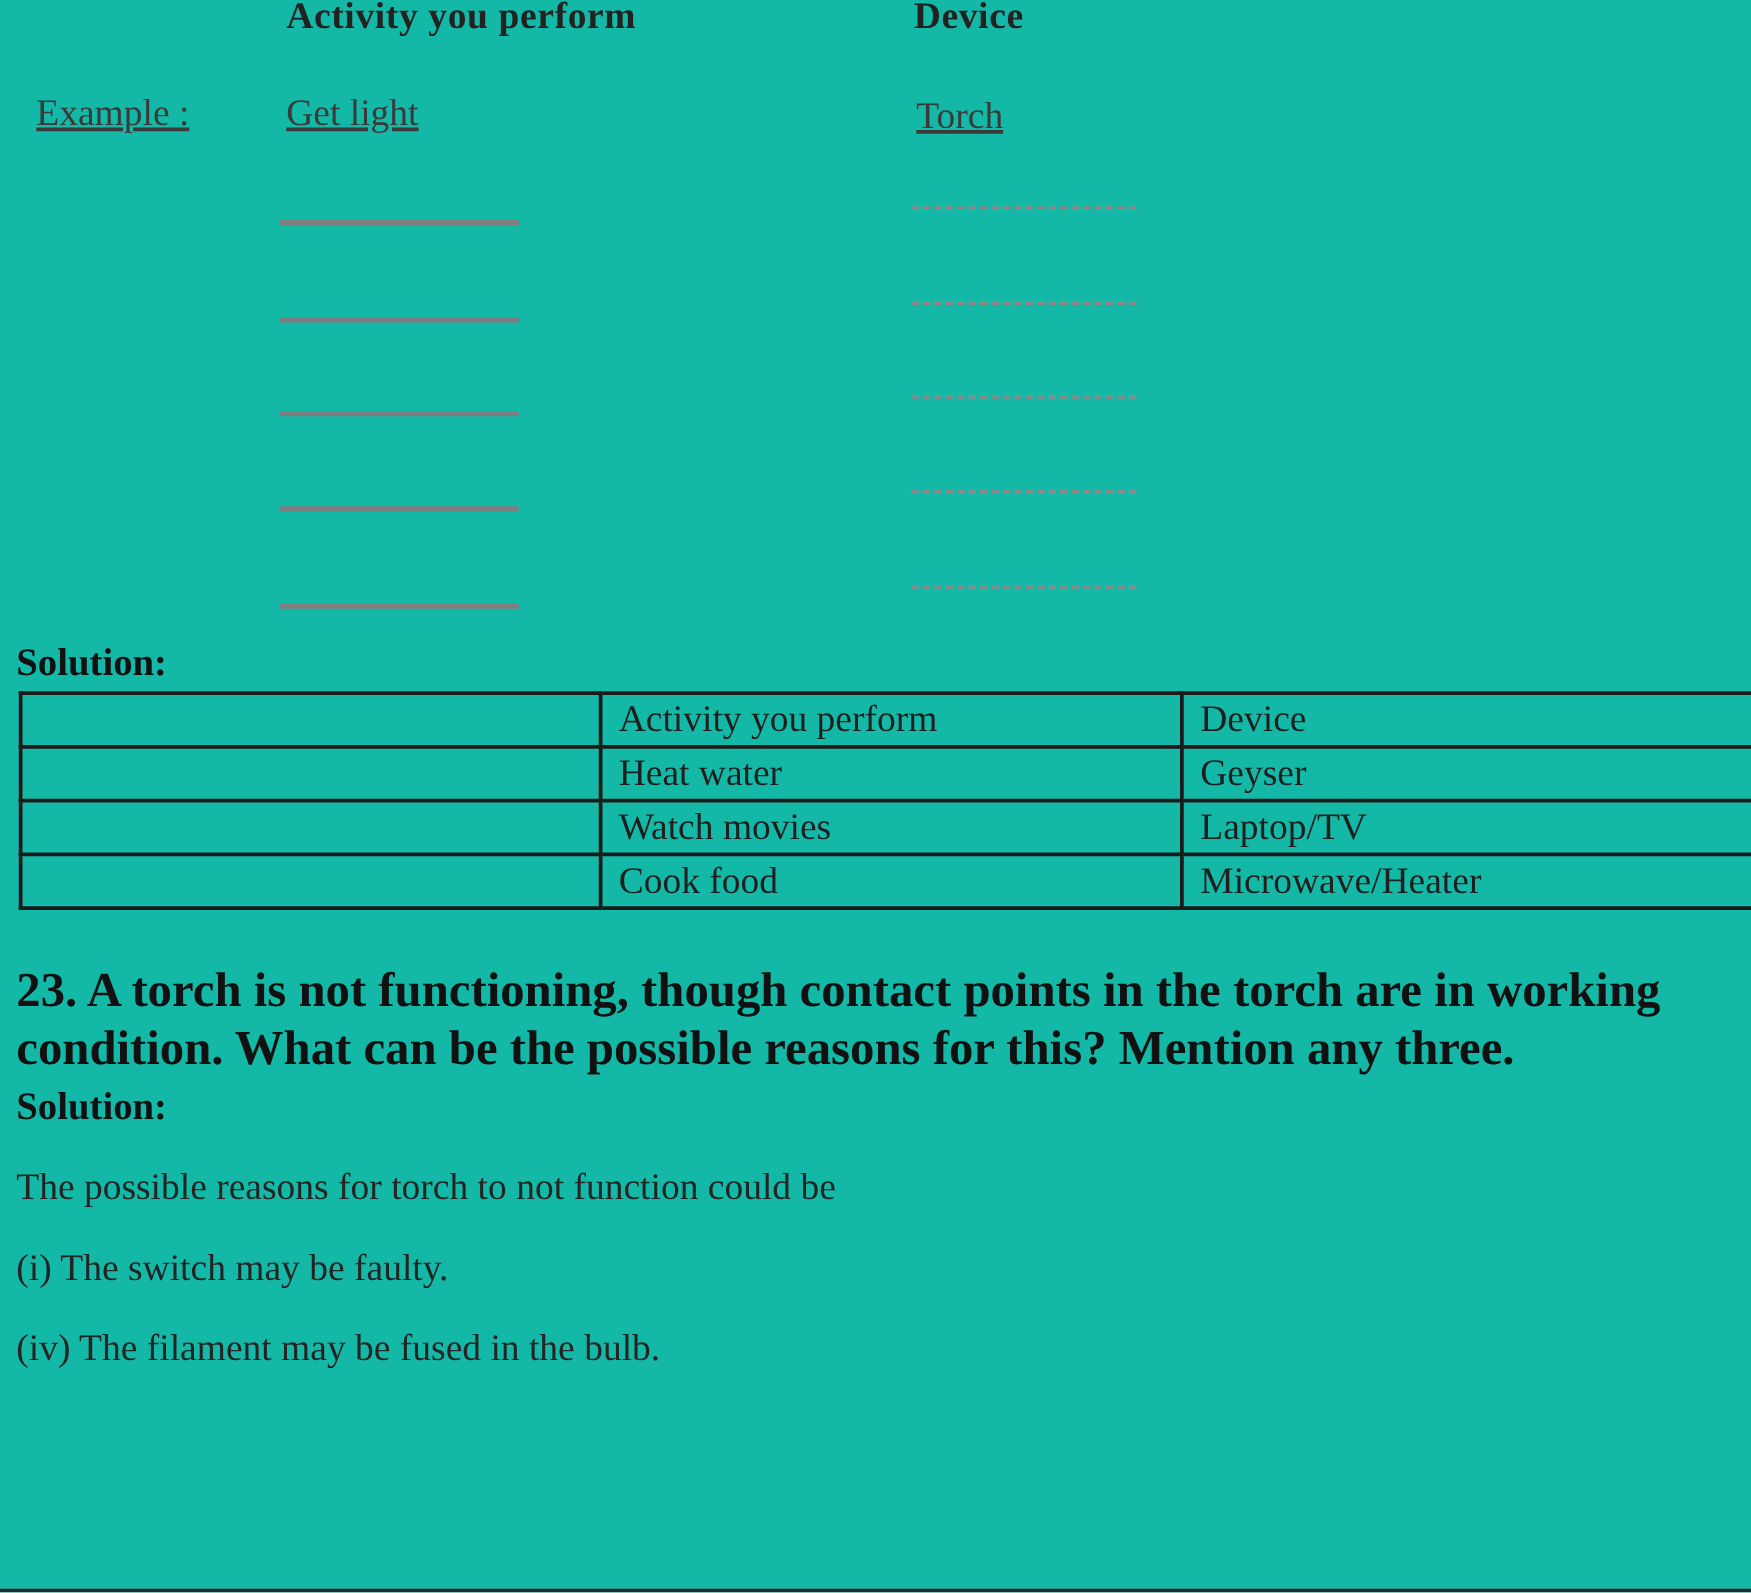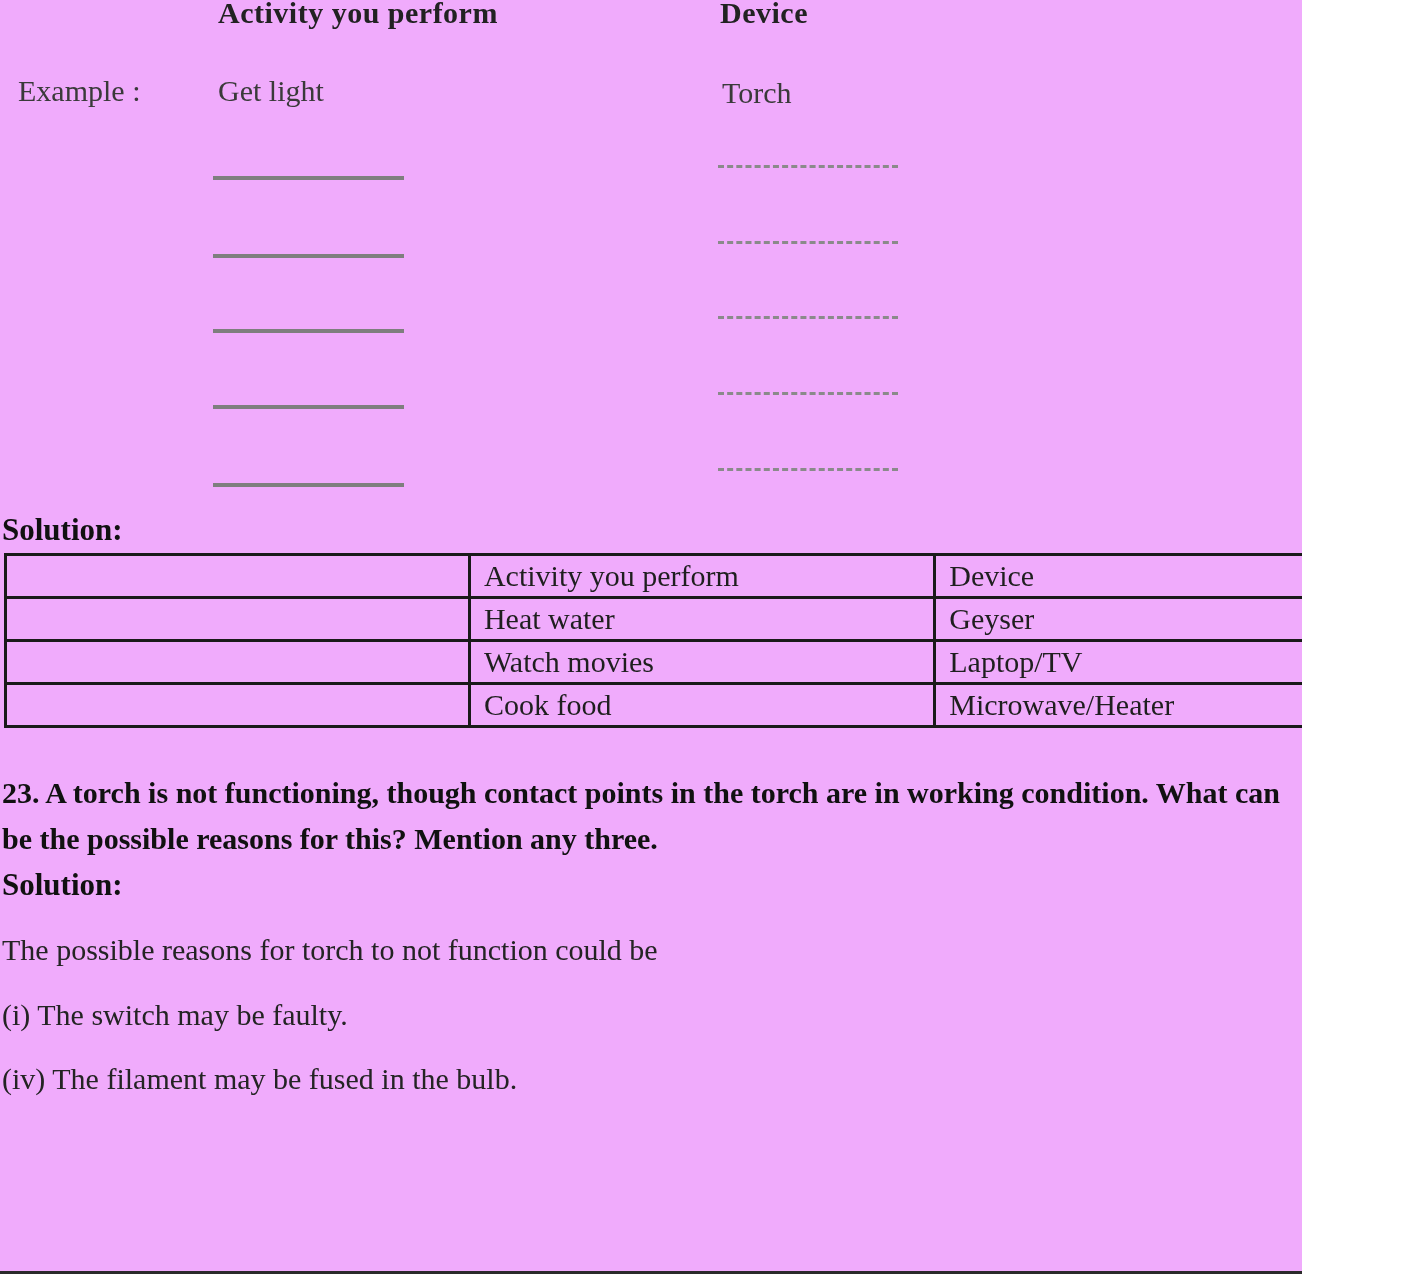--- a/index.html
+++ b/index.html
@@ -1,43 +1,45 @@
 <!DOCTYPE html>
 <html><head>
 <meta charset="utf-8">
 <style>
   * { margin: 0; padding: 0; box-sizing: border-box; }
   html, body { background: #ffffff; }
   .page {
     position: relative;
-    width: 1302px;
+    width: 1401px;
     height: 1274px;
-    background: #f0abfc;
+    background: #14b8a6;
     font-family: "Liberation Serif", serif;
     color: #1c1c1c;
     overflow: hidden;
+    padding-left: 11px;
   }
 
   
   .worksheet {
     position: relative;
     height: 510px;
     width: 100%;
   }
   .ws-col-header {
     position: absolute;
     font-weight: bold;
     font-size: 30px;
     letter-spacing: 0.5px;
     color: #222;
   }
   .ws-text {
     position: absolute;
     font-size: 30px;
     color: #3a3a3a;
+    text-decoration: underline;
   }
   .blank-solid {
     position: absolute;
     left: 213px;
     width: 191px;
     height: 4px;
     background: #7e7e7e;
   }
   .blank-dashed {
     position: absolute;
@@ -73,21 +75,21 @@
   }
   table.solution-table col.c1 { width: 33.4%; }
   table.solution-table col.c2 { width: 33.5%; }
   table.solution-table col.c3 { width: 33.1%; }
 
   
   .question {
     margin: 42px 0 0 2px;
     max-width: 1335px;
     font-weight: bold;
-    font-size: 30px;
+    font-size: 39px;
     line-height: 46px;
     color: #111;
   }
   .q-sol-heading {
     margin-left: 2px;
     font-weight: bold;
     font-size: 31px;
     line-height: 46px;
     color: #111;
   }

